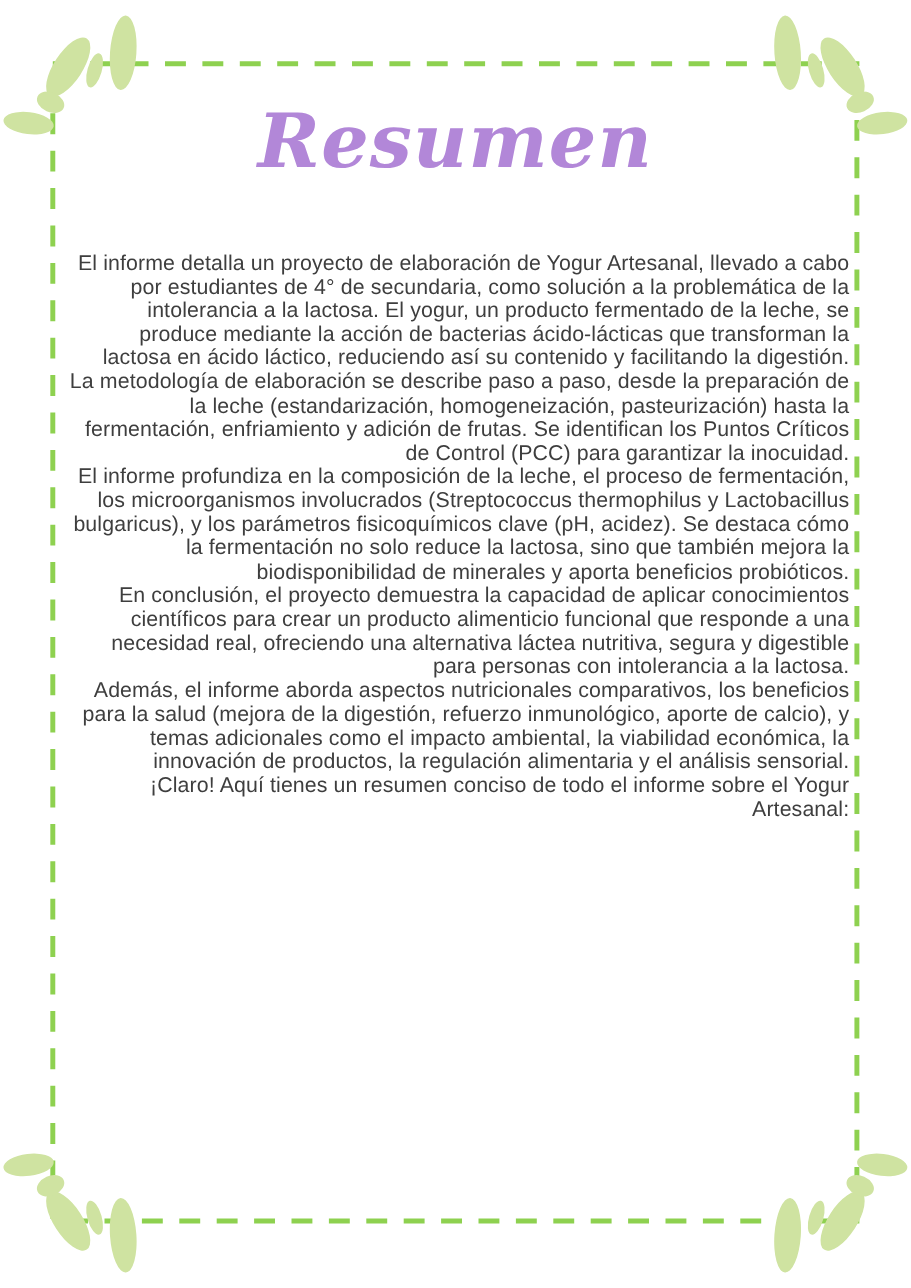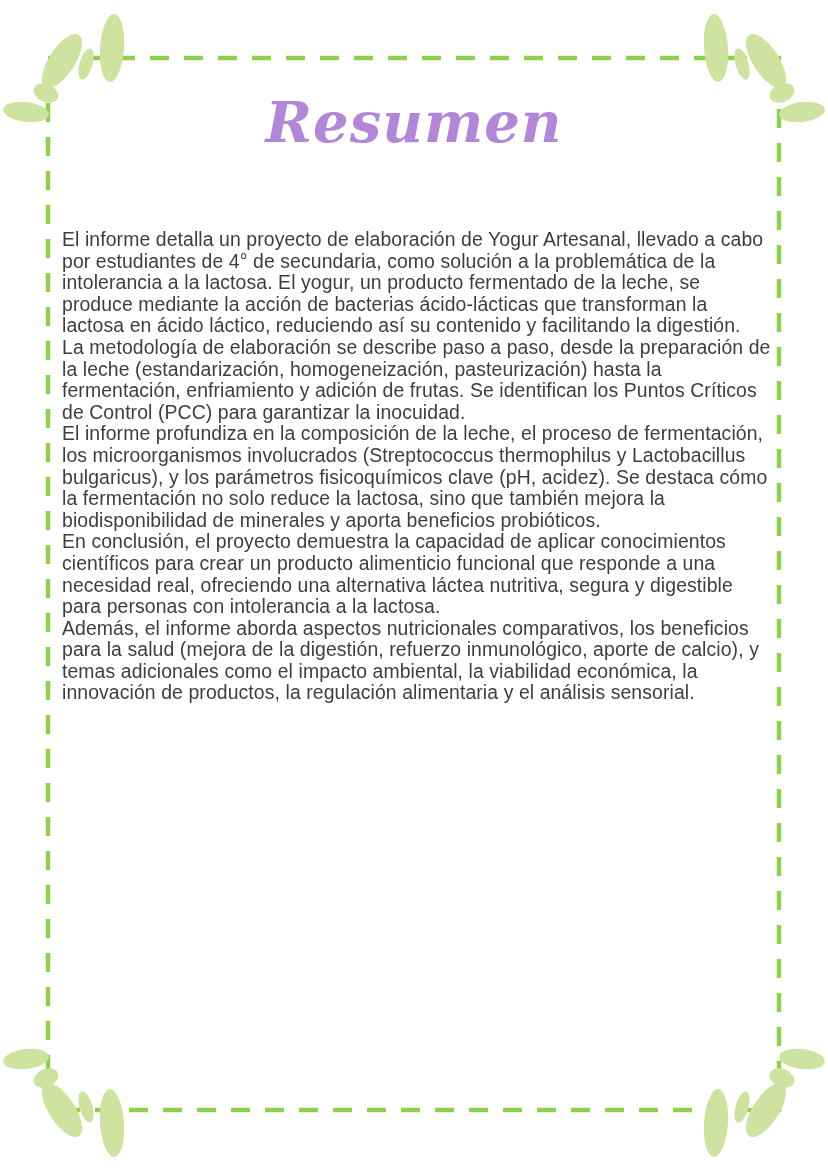--- a/index.html
+++ b/index.html
@@ -25,29 +25,29 @@
   .corner.bl { left: 2px;  bottom: 4px; transform: scaleY(-1); }
   .corner.br { right: 2px; bottom: 4px; transform: scale(-1,-1); }
   .page-title {
     position: absolute;
     top: 92px; left: 0; right: 0;
     margin: 0;
     text-align: center;
     font-family: "DejaVu Serif", serif;
     font-style: italic;
     font-weight: bold;
-    font-size: 56px;
+    font-size: 68px;
     line-height: 1.1;
     color: #b287d8;
     letter-spacing: 1px;
   }
   .summary-text {
     position: absolute;
     top: 229px; left: 62px; right: 56px;
-    text-align: left;
+    text-align: right;
     font-size: 19.4px;
     line-height: 21.6px;
     color: #3e3e3e;
     letter-spacing: 0.1px;
   }
   .summary-text p { margin: 0; }
 </style>
 </head>
 <body>
 
@@ -101,13 +101,14 @@
 </div>
 
 <h1 class="page-title">Resumen</h1>
 
 <div class="summary-text">
     <p>El informe detalla un proyecto de elaboración de Yogur Artesanal, llevado a cabo por estudiantes de 4° de secundaria, como solución a la problemática de la intolerancia a la lactosa. El yogur, un producto fermentado de la leche, se produce mediante la acción de bacterias ácido-lácticas que transforman la lactosa en ácido láctico, reduciendo así su contenido y facilitando la digestión.</p>
     <p>La metodología de elaboración se describe paso a paso, desde la preparación de la leche (estandarización, homogeneización, pasteurización) hasta la fermentación, enfriamiento y adición de frutas. Se identifican los Puntos Críticos de Control (PCC) para garantizar la inocuidad.</p>
     <p>El informe profundiza en la composición de la leche, el proceso de fermentación, los microorganismos involucrados (Streptococcus thermophilus y Lactobacillus bulgaricus), y los parámetros fisicoquímicos clave (pH, acidez). Se destaca cómo la fermentación no solo reduce la lactosa, sino que también mejora la biodisponibilidad de minerales y aporta beneficios probióticos.</p>
     <p>En conclusión, el proyecto demuestra la capacidad de aplicar conocimientos científicos para crear un producto alimenticio funcional que responde a una necesidad real, ofreciendo una alternativa láctea nutritiva, segura y digestible para personas con intolerancia a la lactosa.</p>
     <p>Además, el informe aborda aspectos nutricionales comparativos, los beneficios para la salud (mejora de la digestión, refuerzo inmunológico, aporte de calcio), y temas adicionales como el impacto ambiental, la viabilidad económica, la innovación de productos, la regulación alimentaria y el análisis sensorial.</p>
+    <p>¡Claro! Aquí tienes un resumen conciso de todo el informe sobre el Yogur Artesanal:</p>
   </div>
 
 </body></html>

